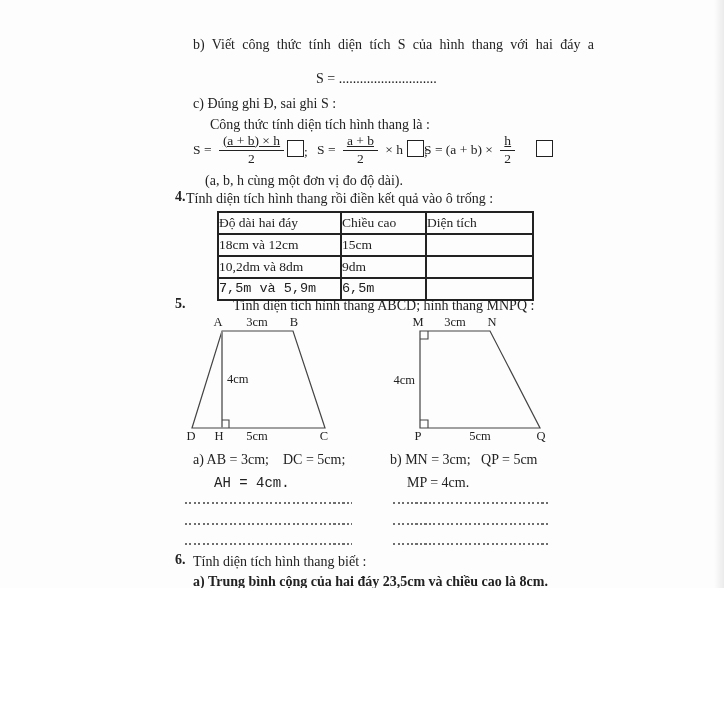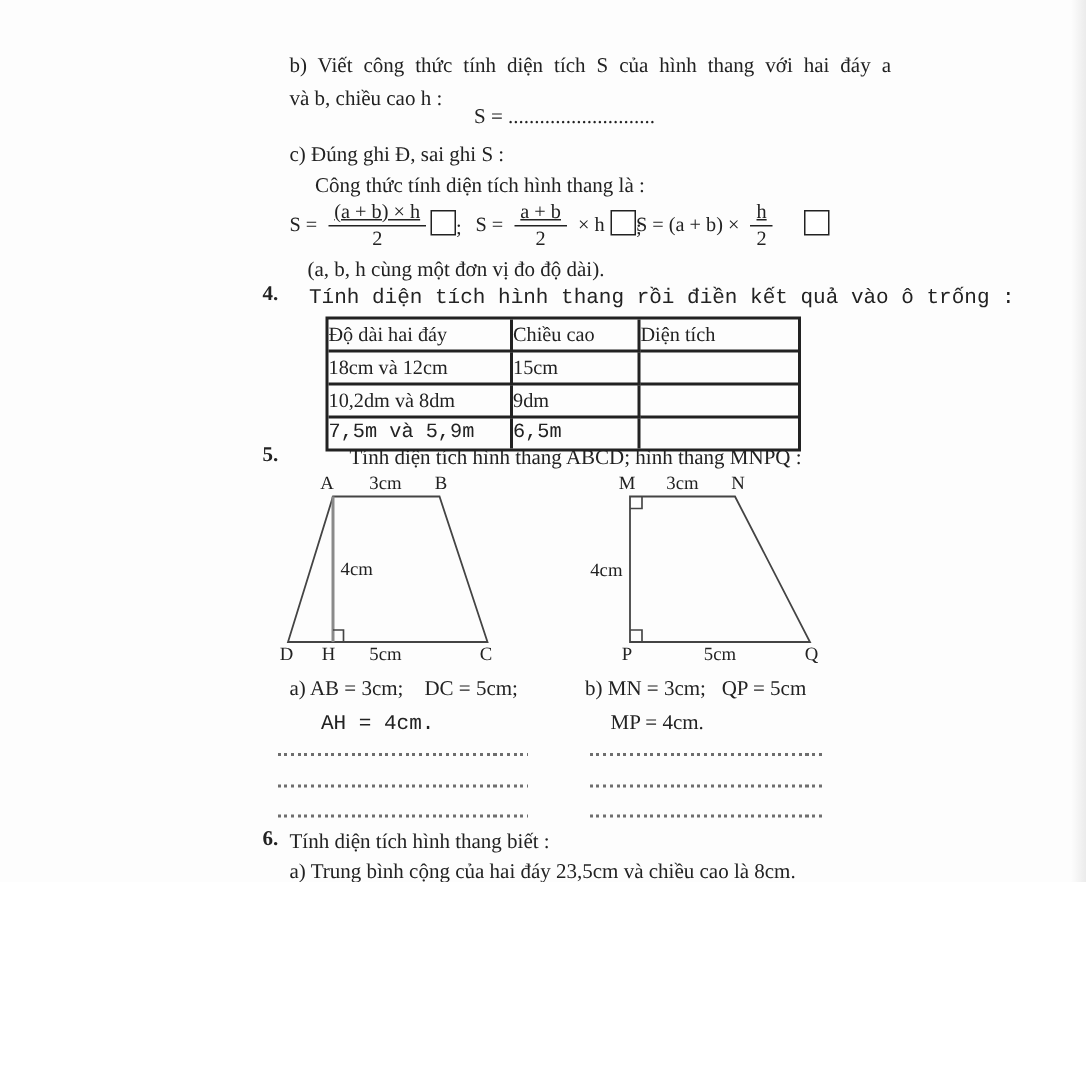--- a/index.html
+++ b/index.html
@@ -25,21 +25,20 @@
   svg{position:absolute;overflow:visible;}
   svg text{font-family:"Liberation Serif","DejaVu Serif",serif;font-size:12.5px;fill:#222;}
   .edge{position:absolute;top:0;right:0;width:10px;height:724px;background:linear-gradient(to right,rgba(0,0,0,0),rgba(0,0,0,0.07));}
 </style>
 </head>
 <body>
 
 <div id="page">
 
   <div class="t just" style="left:193px;top:34px;">b) Viết công thức tính diện tích S của hình thang với hai đáy a</div>
-  <div class="t" style="left:193px;top:56px;">và b, chiều cao h :</div>
   <div class="t" style="left:316px;top:68px;">S = ............................</div>
 
   <div class="t" style="left:210px;top:114px;">Công thức tính diện tích hình thang là :</div>
   <div class="t" style="left:193px;top:93px;">c) Đúng ghi Đ, sai ghi S :</div>
 
   <div class="fg" style="left:193px;top:131px;">
     <span>S = </span>
     <span class="frac">
       <span class="num">(a + b) × h</span>
       <span class="den">2</span>
@@ -64,21 +63,21 @@
     <span class="frac">
       <span class="num">h</span>
       <span class="den">2</span>
     </span>
   </div>
   <div class="cb" style="left:536px;top:140px;"></div>
 
   <div class="t" style="left:205px;top:170px;">(a, b, h cùng một đơn vị đo độ dài).</div>
 
   <div class="item-num" style="left:175px;top:189px;">4.</div>
-  <div class="t" style="left:206px;top:188px;font-family:Liberation Mono, monospace;">Tính diện tích hình thang rồi điền kết quả vào ô trống :</div>
+  <div class="t" style="left:186px;top:188px;">Tính diện tích hình thang rồi điền kết quả vào ô trống :</div>
 
   <div class="tbl">
     <div>Độ dài hai đáy</div>
     <div>Chiều cao</div>
     <div>Diện tích</div>
     <div>18cm và 12cm</div>
     <div>15cm</div>
     <div></div>
     <div>10,2dm và 8dm</div>
     <div>9dm</div>
@@ -126,21 +125,21 @@
   <div class="dots" style="left:185px;top:502px;width:167px;"></div>
   <div class="dots" style="left:185px;top:523px;width:167px;"></div>
   <div class="dots" style="left:185px;top:543px;width:167px;"></div>
 
   <div class="dots" style="left:393px;top:502px;width:157px;"></div>
   <div class="dots" style="left:393px;top:523px;width:157px;"></div>
   <div class="dots" style="left:393px;top:543px;width:157px;"></div>
 
   <div class="item-num" style="left:175px;top:552px;">6.</div>
   <div class="t" style="left:193px;top:551px;">Tính diện tích hình thang biết :</div>
-  <div class="t" style="left:193px;top:571px;">a) Trung bình cộng của hai đáy 23,5cm và chiều cao là 8cm.</div>
+  <div class="t" style="left:193px;top:571px;font-weight:bold;">a) Trung bình cộng của hai đáy 23,5cm và chiều cao là 8cm.</div>
 
   <div class="dots" style="left:195px;top:605px;width:363px;"></div>
   <div class="dots" style="left:195px;top:626px;width:363px;"></div>
   <div class="dots" style="left:195px;top:648px;width:363px;"></div>
 
   <div class="t" style="left:159px;top:664px;font-size:13px;color:#3a3a3a;">6</div>
 
   <div class="edge"></div>
 </div>
 

